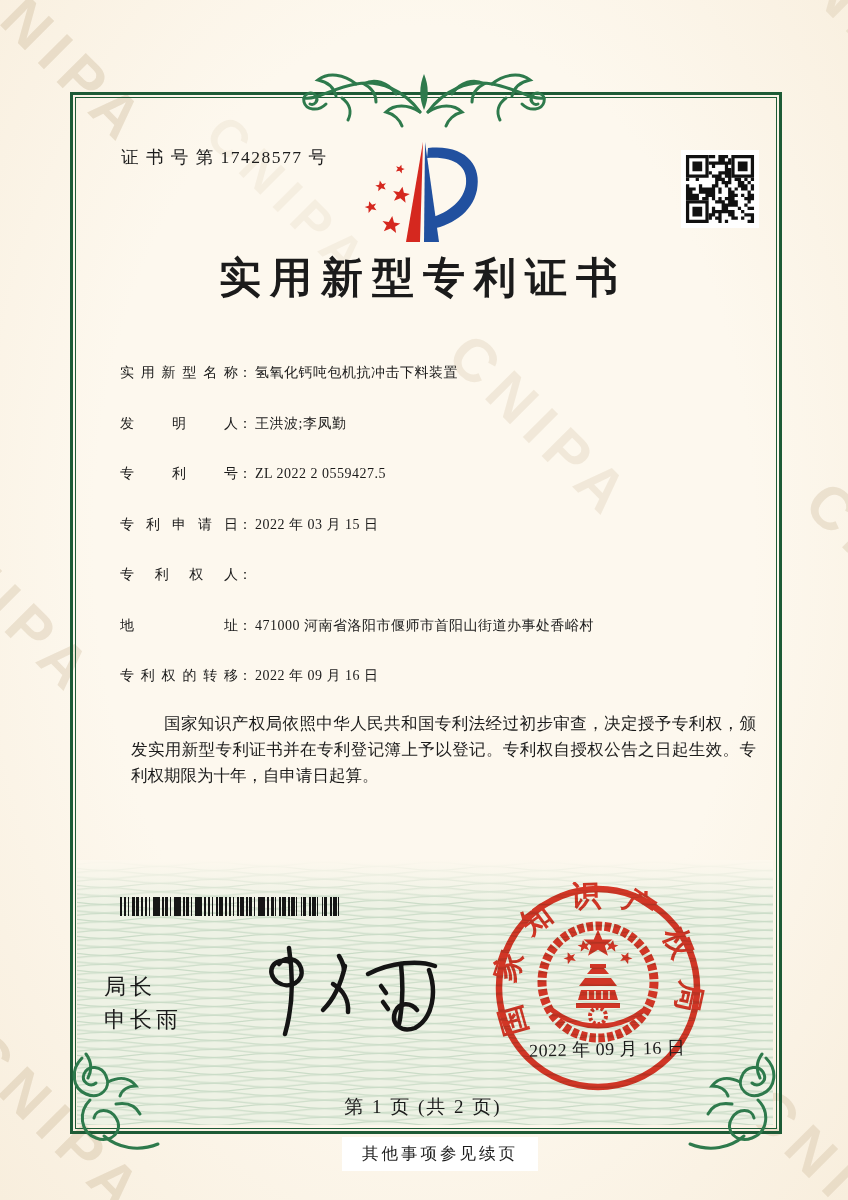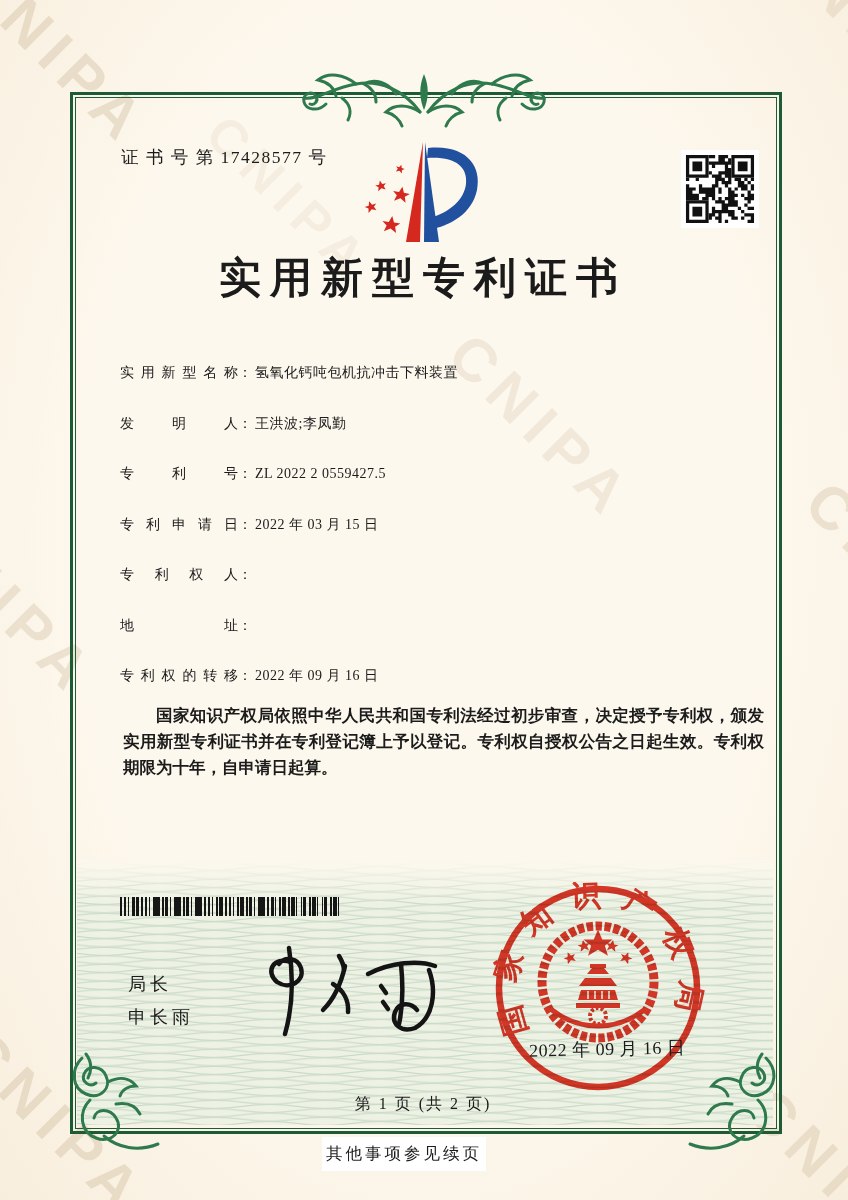--- a/index.html
+++ b/index.html
@@ -23,34 +23,34 @@
   
   .fields{position:absolute;left:120px;top:362px;width:648px;display:flex;
           flex-direction:column;gap:28.5px;font-size:14px;}
   .frow{display:flex;align-items:baseline;line-height:22px;}
   .flabel{display:inline-block;width:118px;text-align:justify;text-align-last:justify;}
   .fvalue{margin-left:3px;letter-spacing:.5px;}
   .rpair{margin-left:54px;}
   
   .paras{position:absolute;left:119px;top:699px;width:649px;font-size:16.5px;
          line-height:26px;text-align:justify;}
-  .paras p{margin:4px;text-indent:2em;font-weight:bold;}
+  .paras p{margin:12px;text-indent:2em;}
   
   .barcode{position:absolute;left:120px;top:897px;width:221px;height:19px;
     background:repeating-linear-gradient(90deg,
       #161616 0 2px,transparent 2px 3.5px,#161616 3.5px 6.5px,transparent 6.5px 8px,
       #161616 8px 9px,transparent 9px 12.5px,#161616 12.5px 14.5px,transparent 14.5px 15.5px,
       #161616 15.5px 18.5px,transparent 18.5px 21px);}
-  .juzhang{position:absolute;left:128px;font-size:18px;letter-spacing:4px;}
+  .juzhang{position:absolute;left:104px;font-size:22px;letter-spacing:4px;}
   .seal-date{position:absolute;left:529px;top:1037px;font-size:18px;letter-spacing:.5px;
              transform:rotate(-1.2deg);}
   .pagenum{position:absolute;left:70px;top:1094px;width:706px;text-align:center;
-           font-size:16px;letter-spacing:2px;}
-  .contnote{position:absolute;left:322px;top:1137px;background:#ffffff;
-            padding:6px 4px;font-size:16.5px;letter-spacing:3px;}
+           font-size:19px;letter-spacing:2px;}
+  .contnote{position:absolute;left:342px;top:1137px;background:#ffffff;
+            padding:6px 20px;font-size:16.5px;letter-spacing:3px;}
 </style>
 </head>
 <body>
 
 <div class="wm" style="left:-60px;top:18px;opacity:.34">CNIPA</div>
 <div class="wm" style="left:185px;top:168px;opacity:.14;font-size:52px">CNIPA</div>
 <div class="wm" style="left:425px;top:392px;opacity:.22">CNIPA</div>
 <div class="wm" style="left:748px;top:-14px;opacity:.26">CNIPA</div>
 <div class="wm" style="left:782px;top:540px;opacity:.30">CNIPA</div>
 <div class="wm" style="left:-112px;top:568px;opacity:.30">CNIPA</div>
@@ -165,20 +165,21 @@
       <span>：</span>
       <span class="fvalue">2022 年 03 月 15 日</span>
   </div>
   <div class="frow">
     <span class="flabel">专利权人</span>
       <span>：</span>
   </div>
   <div class="frow">
     <span class="flabel">地址</span>
       <span>：</span>
+      <span class="fvalue">471000 河南省洛阳市偃师市首阳山街道办事处香峪村</span>
   </div>
   <div class="frow">
     <span class="flabel">专利权的转移</span>
       <span>：</span>
       <span class="fvalue">2022 年 09 月 16 日</span>
   </div>
 </div>
 
 <div class="paras">
   <p>国家知识产权局依照中华人民共和国专利法经过初步审查，决定授予专利权，颁发实用新型专利证书并在专利登记簿上予以登记。专利权自授权公告之日起生效。专利权期限为十年，自申请日起算。</p>

